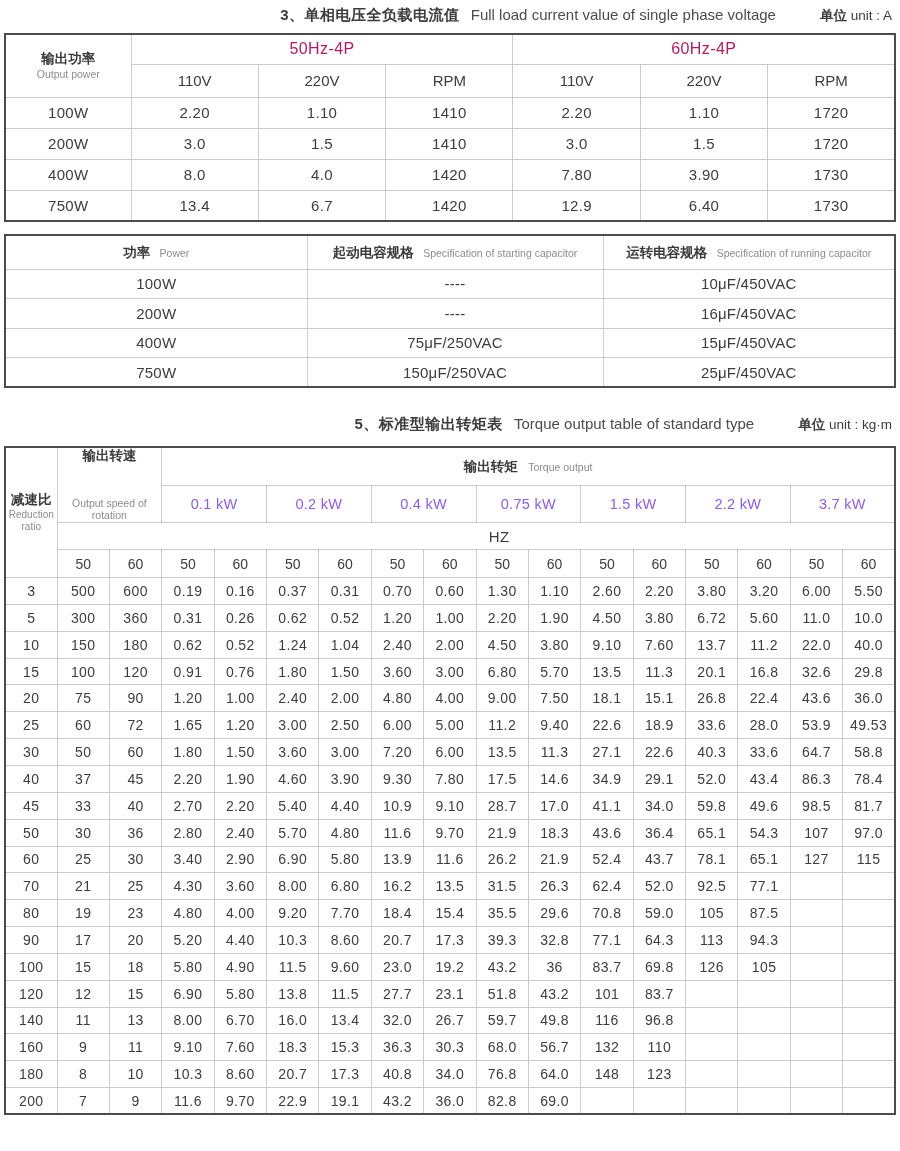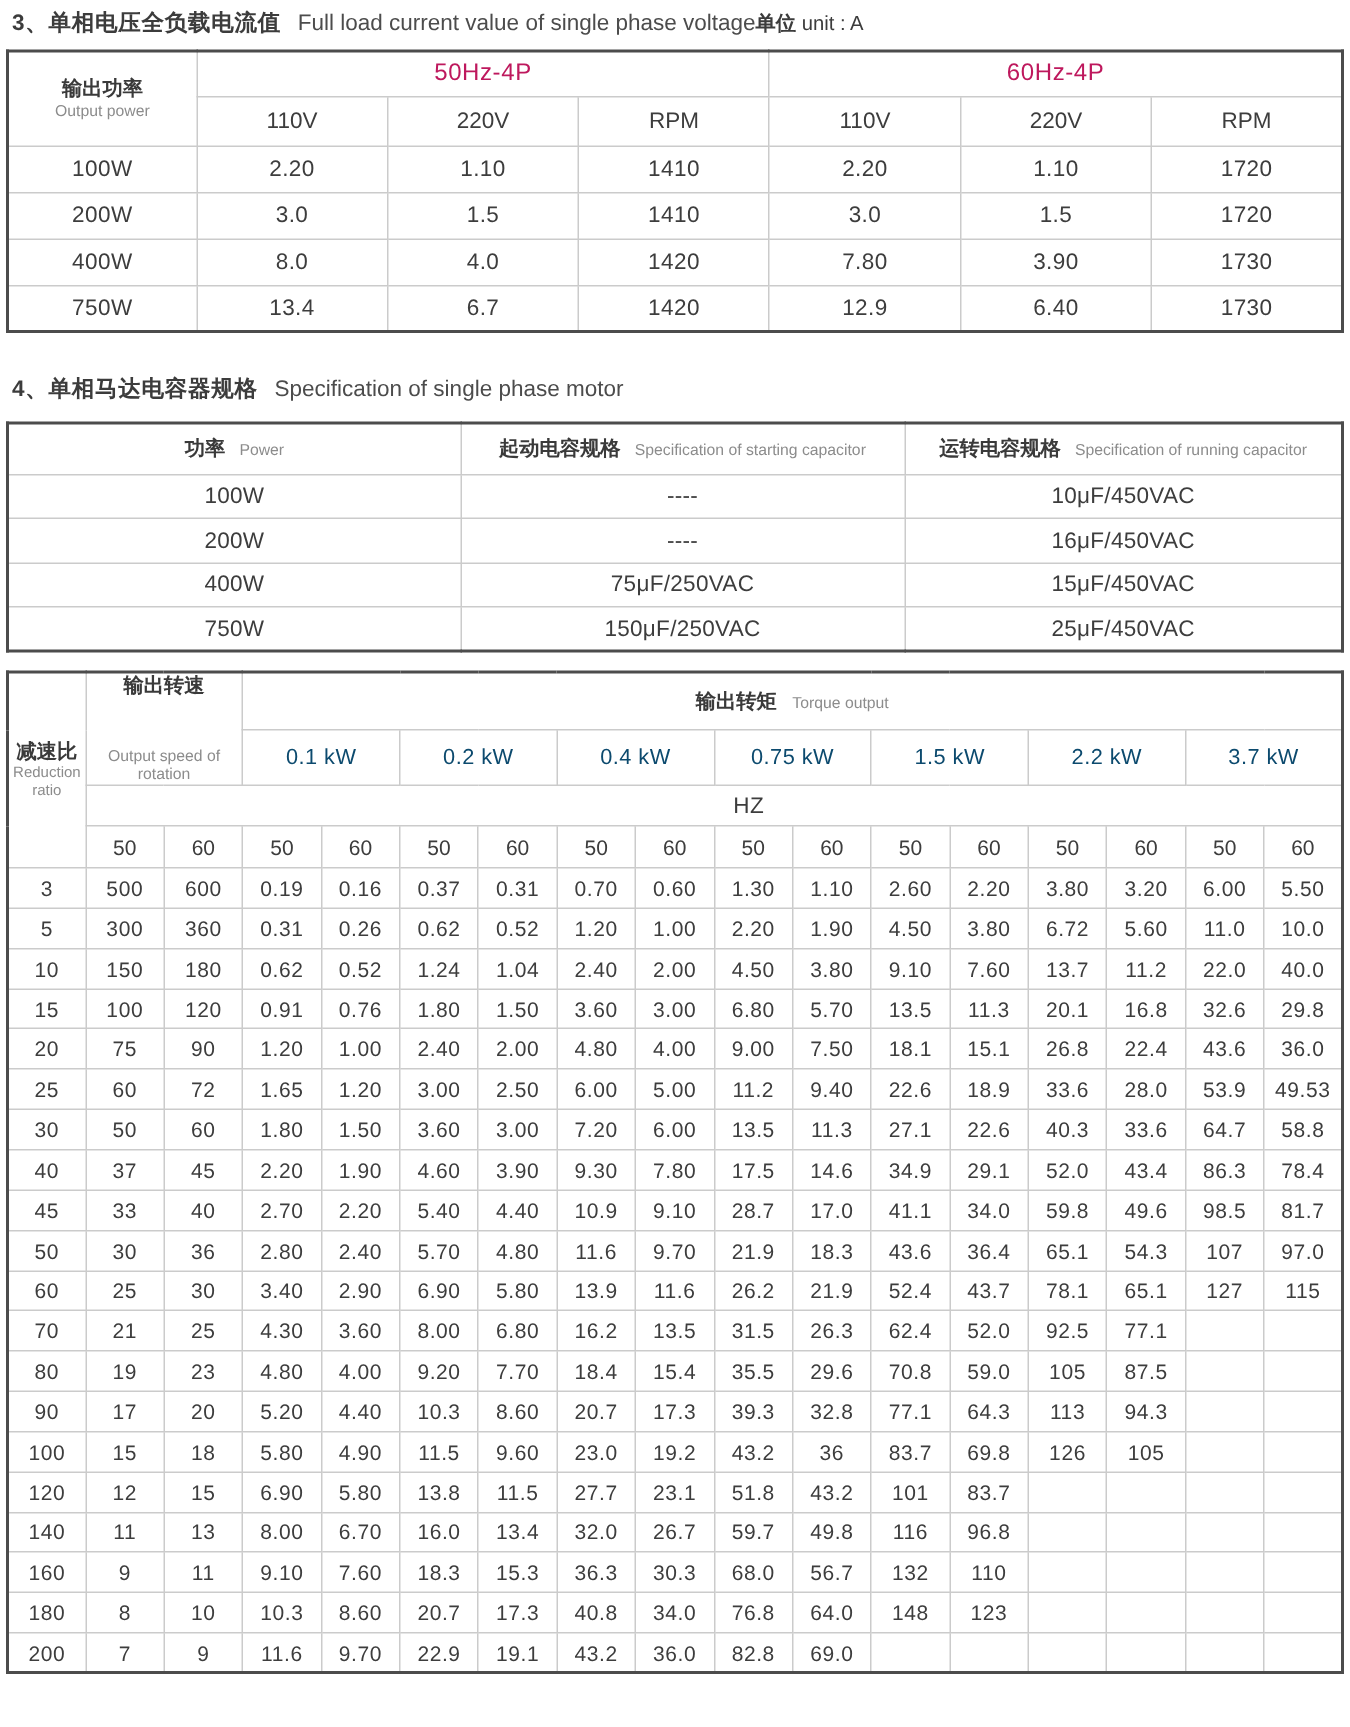--- a/index.html
+++ b/index.html
@@ -1,19 +1,19 @@
 <!DOCTYPE html>
 <html><head>
 <meta charset="utf-8">
 <style>
   html,body{margin:0;padding:0;background:#ffffff;}
   body{font-family:"Liberation Sans","DejaVu Sans",sans-serif;color:#3d3d3d;}
   .page{width:900px;height:1151px;box-sizing:border-box;padding:4px 4px 0 4px;background:#fff;overflow:hidden;}
 
-  .sec-head{display:flex;justify-content:flex-start;align-items:baseline;padding:2px 4px 0 4px;}
+  .sec-head{display:flex;justify-content:flex-end;align-items:baseline;padding:2px 4px 0 4px;gap:44px;}
   .sec-title{font-size:15px;}
   .sec-title .t-zh{font-weight:600;color:#3c3c3c;letter-spacing:0.5px;}
   .sec-title .t-en{font-weight:400;color:#4c4c4c;margin-left:7px;}
   .unit{font-size:13.5px;color:#3c3c3c;white-space:nowrap;}
   .unit .u-zh{font-weight:600;}
 
   table.tbl{border-collapse:collapse;table-layout:fixed;width:892px;background:#fff;border:2px solid #4c4c4c;}
   table.tbl th,table.tbl td{border:1px solid #cbcbcb;text-align:center;vertical-align:middle;padding:0;font-weight:normal;overflow:hidden;}
 
   
@@ -40,21 +40,21 @@
 
   
   .s5-head{margin-top:25px;}
   .t5{margin-top:12px;}
   .t5 col.c-ratio{width:52px;}
   .t5 tr.rA{height:26px;}
   .t5 tr.rB{height:25px;}
   .t5 tr.rC{height:27px;}
   .t5 tr.rD{height:28px;}
   .t5 tbody tr{height:26.85px;}
-  .t5 .kw{font-size:14.5px;color:#0c4a6e;letter-spacing:0.3px;}
+  .t5 .kw{font-size:14.5px;color:#8b5cf6;letter-spacing:0.3px;}
   .t5 .hz{font-size:15px;color:#3d3d3d;letter-spacing:0.5px;padding-left:47px;}
   .t5 .hzcol{font-size:14px;color:#3d3d3d;}
   .t5 tbody td{font-size:14px;color:#3d3d3d;letter-spacing:0.4px;}
   .t5 .ratio-cell .hdr-zh{font-size:13.5px;}
   .t5 .ratio-cell .hdr-en{font-size:10px;}
   .t5 .speed-cell .hdr-en{padding:0 4px;margin-top:32px;}
   .t5 .torque-cell .hdr-zh-inline{font-size:13.5px;font-weight:600;color:#3a3a3a;}
   .t5 .torque-cell .hdr-en-inline{font-size:10.5px;color:#8c8c8c;margin-left:6px;}
 </style>
 </head>
@@ -134,26 +134,20 @@
           <td>13.4</td>
           <td>6.7</td>
           <td>1420</td>
           <td>12.9</td>
           <td>6.40</td>
           <td>1730</td>
         </tr>
       </tbody>
   </table>
 
-  <div class="sec-head s4-head">
-    <div class="sec-title">
-      <span class="t-zh">4、单相马达电容器规格</span>
-      <span class="t-en">Specification of single phase motor</span>
-    </div>
-  </div>
 
   <table class="tbl t4">
     <colgroup>
         <col style="width:302px">
         <col style="width:296px">
         <col>
       </colgroup>
     <thead>
       <tr>
         <th>
@@ -187,20 +181,30 @@
           <td>15μF/450VAC</td>
         </tr>
         <tr>
           <td>750W</td>
           <td>150μF/250VAC</td>
           <td>25μF/450VAC</td>
         </tr>
       </tbody>
   </table>
 
+  <div class="sec-head s5-head">
+    <div class="sec-title">
+      <span class="t-zh">5、标准型输出转矩表</span>
+      <span class="t-en">Torque output table of standard type</span>
+    </div>
+    <div class="unit">
+      <span class="u-zh">单位</span>
+      <span class="u-en">unit : kg·m</span>
+    </div>
+  </div>
 
   <table class="tbl t5">
     <colgroup>
       <col class="c-ratio">
       <col>
         <col>
         <col>
         <col>
         <col>
         <col>

